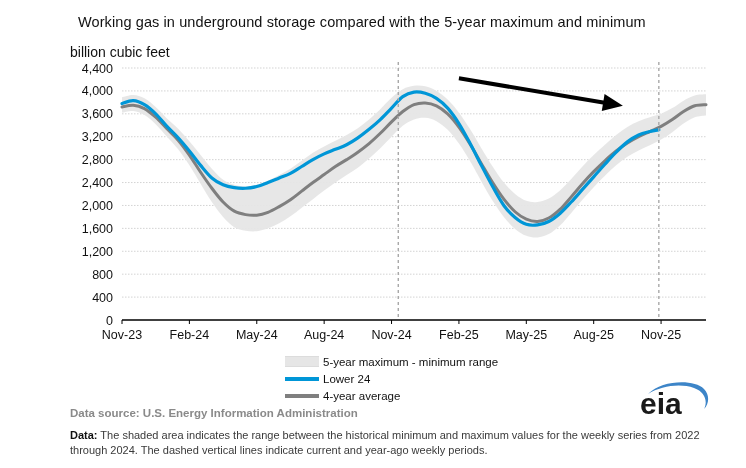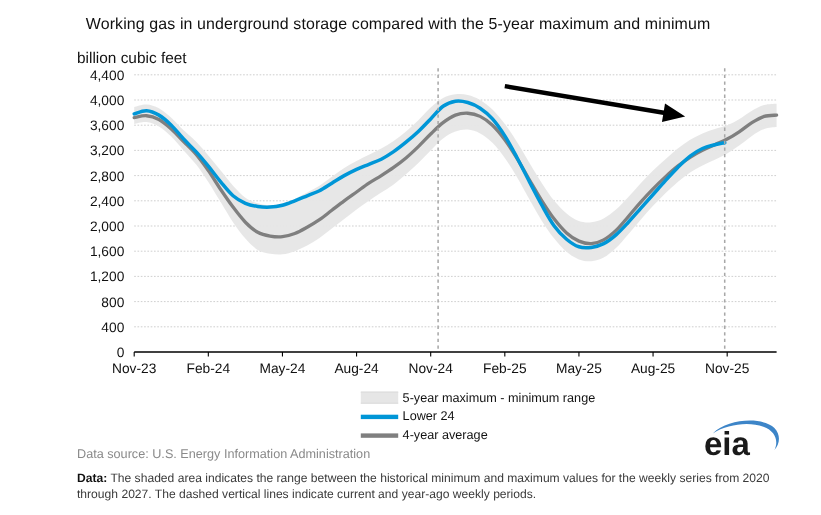--- a/index.html
+++ b/index.html
@@ -60,21 +60,20 @@
     left: 285px;
     top: 354px;
     font-size: 11.5px;
     color: #111111;
   }
   .legend-row {
     display: flex;
     align-items: center;
     height: 15px;
     margin-bottom: 2px;
-    margin-left: 43px;
   }
   .swatch {
     width: 34px;
     height: 9px;
     margin-right: 4px;
     flex: 0 0 auto;
   }
   .swatch.range {
     background: #e6e6e6;
     border-top: 1px solid #dcdcdc;
@@ -88,21 +87,21 @@
   .swatch.line-gray {
     height: 4px;
     background: #7f7f7f;
   }
   .legend-label { white-space: nowrap; }
   .source {
     position: absolute;
     left: 70px;
     top: 407px;
     font-size: 11.5px;
-    font-weight: normal;
+    font-weight: bold;
     color: #8a8a8a;
     white-space: nowrap;
   }
   .note {
     position: absolute;
     left: 70px;
     top: 428px;
     width: 645px;
     font-size: 11px;
     color: #3a3a3a;
@@ -204,20 +203,20 @@
       <span class="legend-label">Lower 24</span>
     </div>
     <div class="legend-row">
       <span class="swatch line-gray"></span>
       <span class="legend-label">4-year average</span>
     </div>
   </div>
 
   <div class="source">Data source:  U.S. Energy Information Administration</div>
 
-  <div class="note"><b>Data:</b><span> The shaded area indicates the range between the historical minimum and maximum values for the weekly series from 2020 through 2027. The dashed vertical lines indicate current and year-ago weekly periods.</span></div>
+  <div class="note"><b>Data:</b><span> The shaded area indicates the range between the historical minimum and maximum values for the weekly series from 2022 through 2024. The dashed vertical lines indicate current and year-ago weekly periods.</span></div>
 
   <svg class="logo" viewBox="0 0 82 36">
     <path d="M12 13 C26 -1 58 -2 68 8 C74 14 73 23 68 28 C72 20 69 11 58 7 C44 2 25 5 12 13 Z" fill="#3d85c8"></path>
     <text x="4" y="33" font-family="Liberation Sans, sans-serif" font-size="30" font-weight="bold" fill="#1a1a1a">eia</text>
   </svg>
 
 </div>
 
 </body></html>

